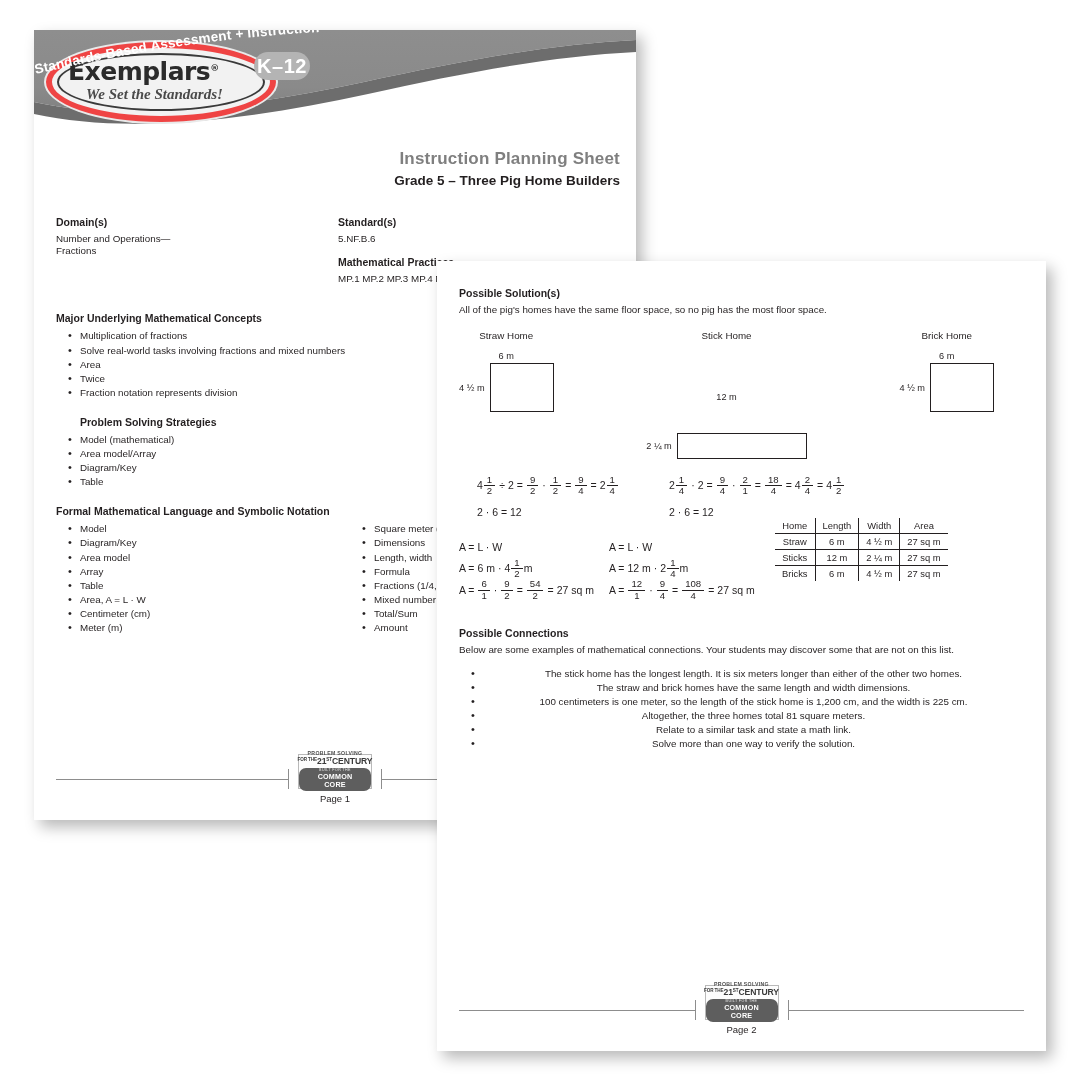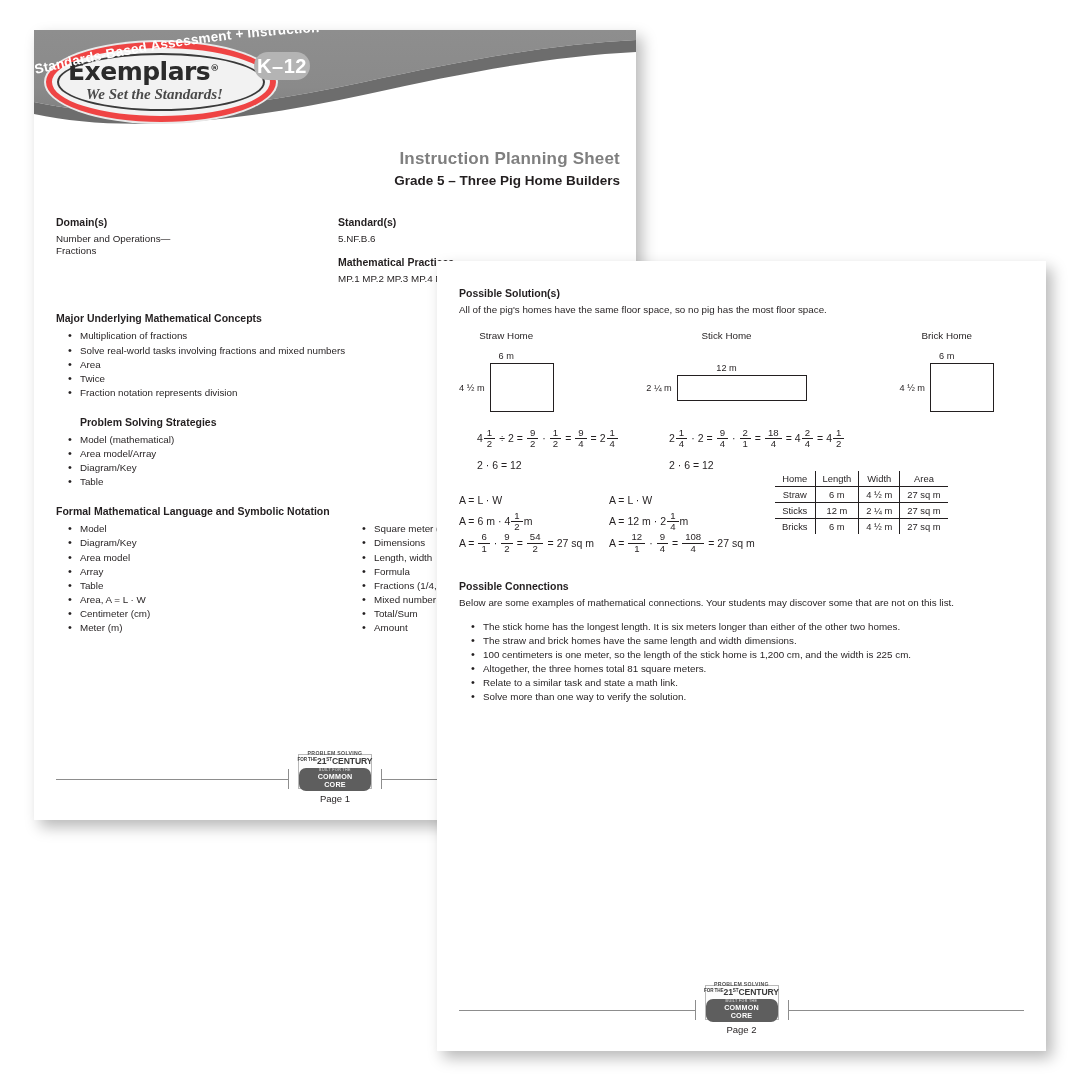--- a/index.html
+++ b/index.html
@@ -257,21 +257,21 @@
 
   <div class="homes">
     <div class="home-blk">
       <div class="home-name">Straw Home</div>
       <div class="home-top">6 m</div>
       <div class="home-row">
         <div class="home-side">4 ½ m</div>
         <div class="rect" style="width:62px;height:47px;"></div>
       </div>
     </div>
-    <div class="home-blk" style="margin-top:0;">
+    <div class="home-blk" style="margin-top:0;gap:29px;">
       <div class="home-name">Stick Home</div>
       <div class="home-top" style="margin-top:12px;">12 m</div>
       <div class="home-row">
         <div class="home-side">2 ¼ m</div>
         <div class="rect" style="width:128px;height:24px;"></div>
       </div>
     </div>
     <div class="home-blk" style="margin-right:46px;">
       <div class="home-name">Brick Home</div>
       <div class="home-top">6 m</div>
@@ -468,21 +468,21 @@
             <td>27 sq m</td>
           </tr>
         </tbody>
       </table>
     </div>
   </div>
 
   <div class="body-pad" style="margin-top:26px;">
     <h3 class="sec">Possible Connections</h3>
     <p class="plain">Below are some examples of mathematical connections. Your students may discover some that are not on this list.</p>
-    <ul class="bul" style="margin-top:11px;">
+    <ul class="bul" style="margin-top:11px;text-align:center;">
       <li>The stick home has the longest length. It is six meters longer than either of the other two homes.</li>
       <li>The straw and brick homes have the same length and width dimensions.</li>
       <li>100 centimeters is one meter, so the length of the stick home is 1,200 cm, and the width is 225 cm.</li>
       <li>Altogether, the three homes total 81 square meters.</li>
       <li>Relate to a similar task and state a math link.</li>
       <li>Solve more than one way to verify the solution.</li>
     </ul>
   </div>
 
   <div class="footer">

